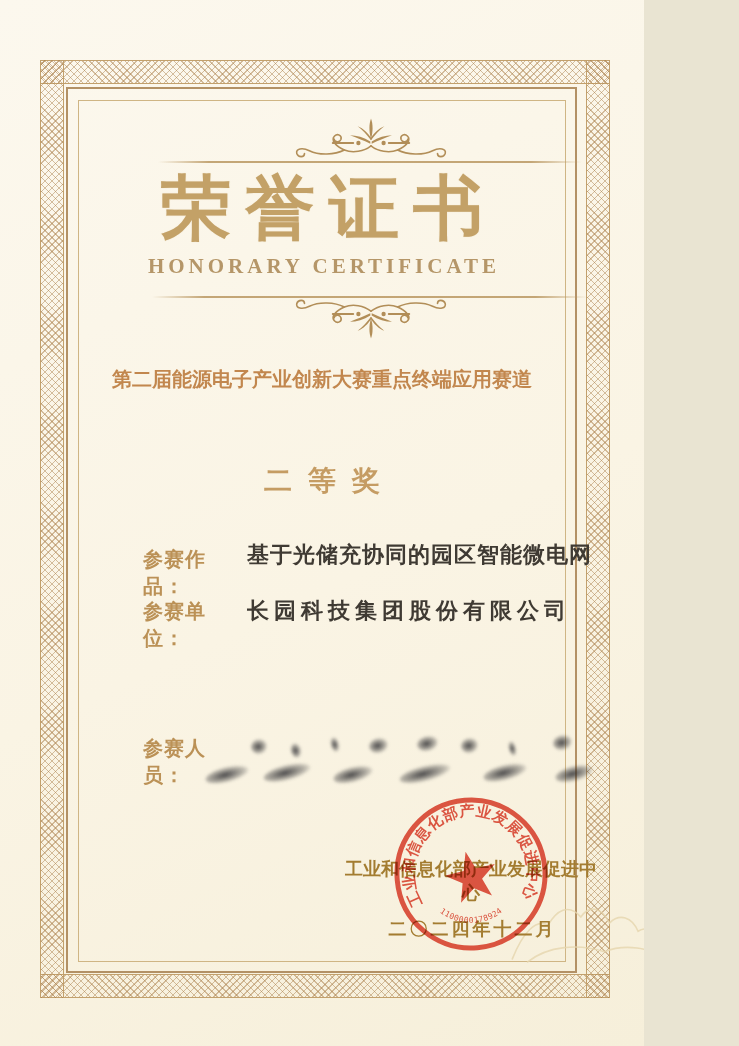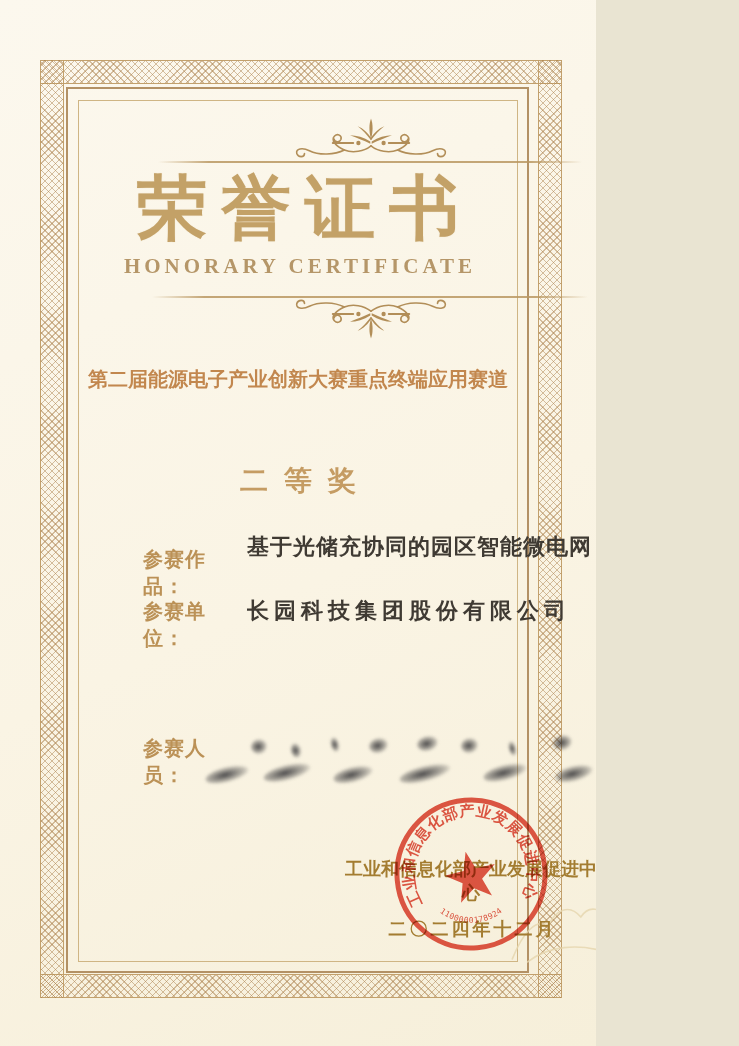--- a/index.html
+++ b/index.html
@@ -1,19 +1,20 @@
 <!DOCTYPE html>
 <html><head>
 <meta charset="utf-8">
 <style>
   html,body{margin:0;padding:0;background:#e9e4d2;}
   .page{
     position:relative;width:596px;height:1046px;overflow:hidden;
     background:linear-gradient(155deg,#fcf8ee 0%,#faf4e4 55%,#f6efda 100%);
     font-family:"Liberation Serif", serif;
+    padding-left:48px;
   }
   .abs{position:absolute;}
   
   .band{
     position:absolute;
     background:
       repeating-linear-gradient(45deg, rgba(172,130,78,.50) 0 1px, transparent 1px 5px),
       repeating-linear-gradient(-45deg, rgba(172,130,78,.50) 0 1px, transparent 1px 5px);
   }
   .band-h{left:40px;right:34px;height:22px;border-top:1px solid #c2a06c;border-bottom:1px solid #c2a06c;}
@@ -36,21 +37,21 @@
   .center{left:0;right:0;text-align:center;}
   .title{top:170px;font-size:70px;line-height:1.1;font-weight:bold;color:#c3a167;
     letter-spacing:14px;padding-left:14px;text-shadow:0 0 1px rgba(195,161,103,.4);}
   .subtitle{top:254px;font-size:21px;font-weight:bold;color:#b59668;letter-spacing:4px;padding-left:4px;}
   .comp{font-weight:bold;color:#c2874e;font-size:20px;}
   .comp1{top:366px;}
   .comp2{top:412px;}
   .award{top:462px;font-size:28px;font-weight:bold;color:#c59c63;letter-spacing:16px;padding-left:16px;}
   .fieldrow{position:absolute;left:143px;display:flex;align-items:flex-start;}
   .flabel{width:104px;flex:0 0 104px;font-size:20px;font-weight:bold;color:#bb9156;letter-spacing:1px;}
-  .fvalue{font-size:22px;font-weight:bold;color:#3f3a33;}
+  .fvalue{font-size:22px;font-weight:bold;color:#3f3a33;margin-top:8px;}
   .row-work{top:532px;}
   .row-work .flabel{margin-top:14px;}
   .work-lines{line-height:29px;letter-spacing:1px;}
   .row-unit{top:598px;}
   .row-unit .fvalue{letter-spacing:5px;margin-top:-2px;}
   .row-people{top:735px;}
   
   .smudges{position:relative;width:430px;height:64px;}
   .sm{position:absolute;height:15px;border-radius:50%;
     background:radial-gradient(ellipse at 45% 50%, rgba(42,42,46,.85), rgba(42,42,46,.3) 55%, transparent 78%);

